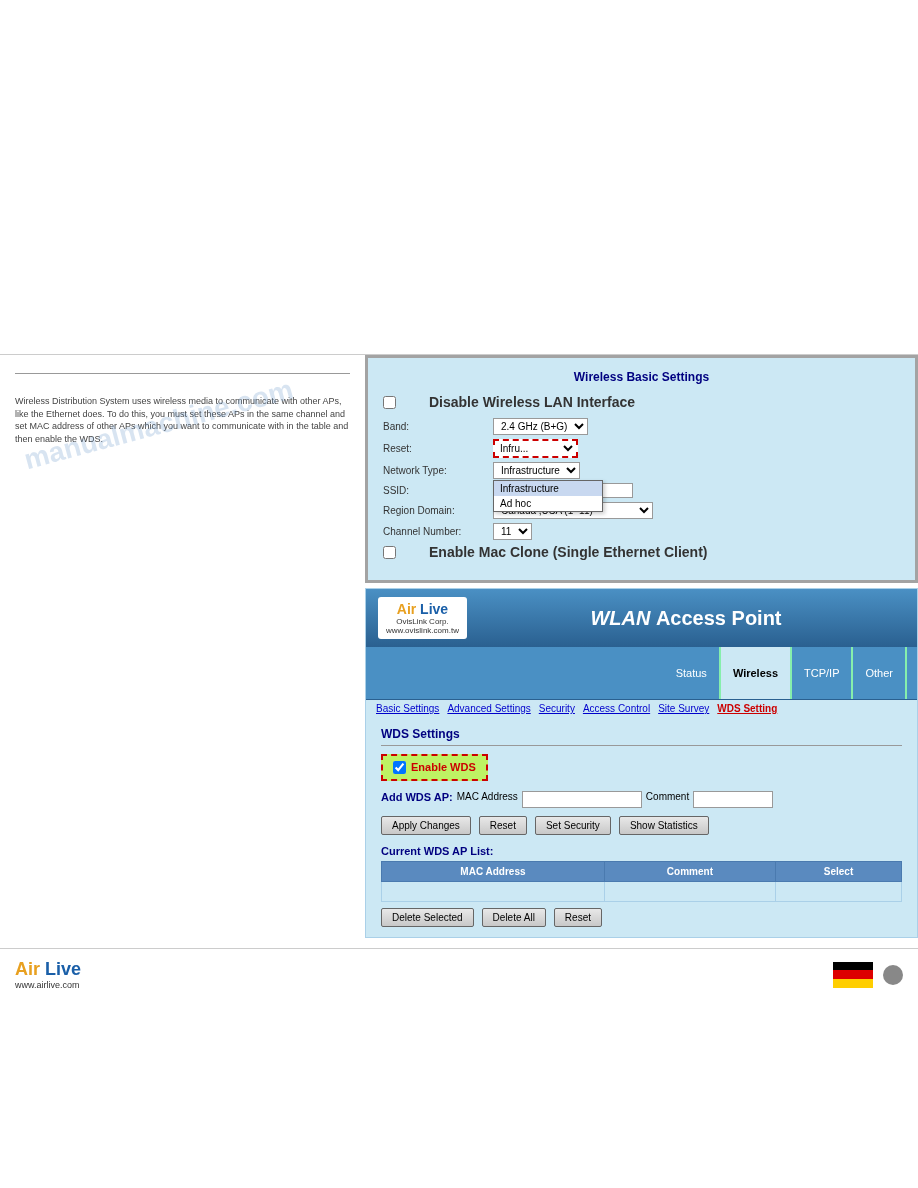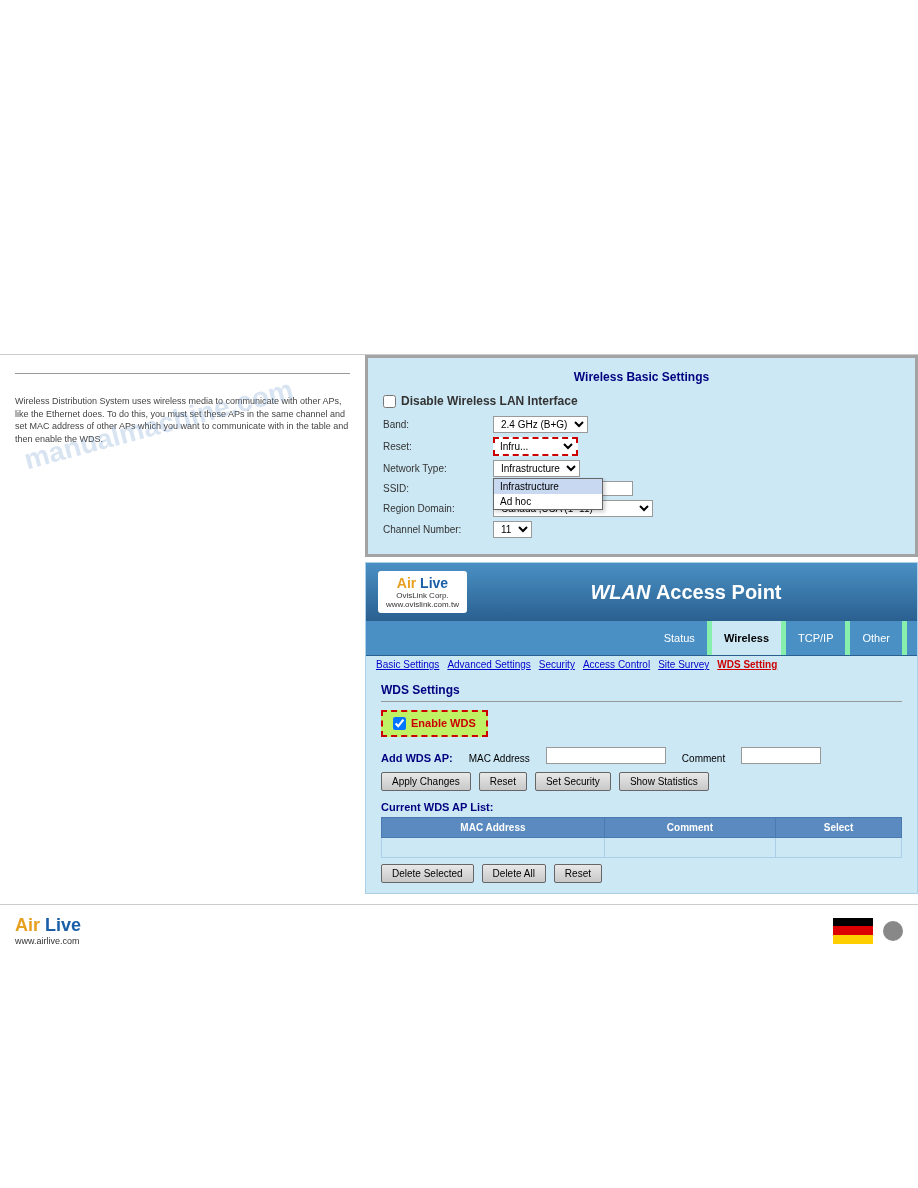--- a/index.html
+++ b/index.html
@@ -112,23 +112,24 @@
       display: flex;
       align-items: center;
       margin-bottom: 8px;
     }
 
     .checkbox-row input[type="checkbox"] {
       margin-right: 5px;
     }
 
     .checkbox-label {
-      font-size: 12px;
+      font-size: 14px;
       font-weight: bold;
       color: #333;
+      margin-left: 28px;
     }
 
     .dropdown-highlighted {
       border: 2px dashed #cc0000;
       padding: 1px;
     }
 
     
     .wlan-section {
       background: #cce8f4;
@@ -187,25 +188,25 @@
 
     .nav-tabs {
       background: #4a90c4;
       display: flex;
       justify-content: flex-end;
       padding: 0 10px;
       border-bottom: 1px solid #2a6090;
     }
 
     .nav-tab {
-      padding: 11px 12px;
+      padding: 20px 12px;
       font-size: 11px;
       color: #fff;
       cursor: pointer;
-      border-right: 5px solid #86efac;
+      border-right: 2px solid #86efac;
     }
 
     .nav-tab.active {
       background: #cce8f4;
       color: #000;
       font-weight: bold;
     }
 
     .nav-subtabs {
       background: #cce8f4;
@@ -255,23 +256,23 @@
     }
 
     .enable-wds-label {
       font-size: 11px;
       font-weight: bold;
       color: #cc0000;
     }
 
     .add-wds-row {
       display: flex;
-      align-items: flex-end;
+      align-items: flex-start;
       margin-bottom: 8px;
-      gap: 16px;
+      gap: 4px;
       font-size: 10px;
     }
 
     .add-wds-label {
       font-size: 11px;
       font-weight: bold;
       color: #000080;
     }
 
     .add-wds-row input[type="text"] {
@@ -496,20 +497,24 @@
           </select>
         </div>
 
         <div class="form-row">
           <span class="form-label">Channel Number:</span>
           <select class="form-control">
             <option>11</option>
           </select>
         </div>
 
+        <div class="checkbox-row">
+          <input type="checkbox" style="">
+          <span class="checkbox-label">Enable Mac Clone (Single Ethernet Client)</span>
+        </div>
 
       </div>
     </div>
 
     <div class="wlan-section">
 
       <div class="wlan-header">
         <div class="airlive-logo-area">
           <div class="airlive-logo-text">
             <span>Air </span>Live

